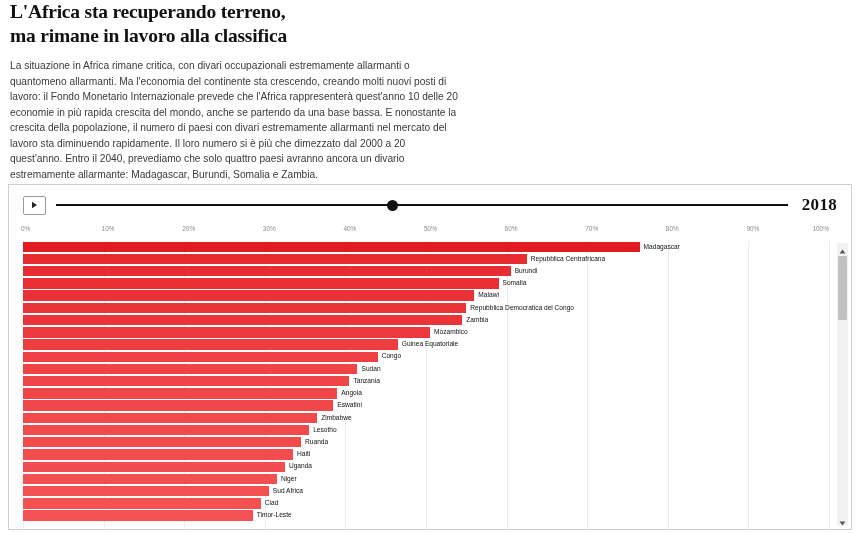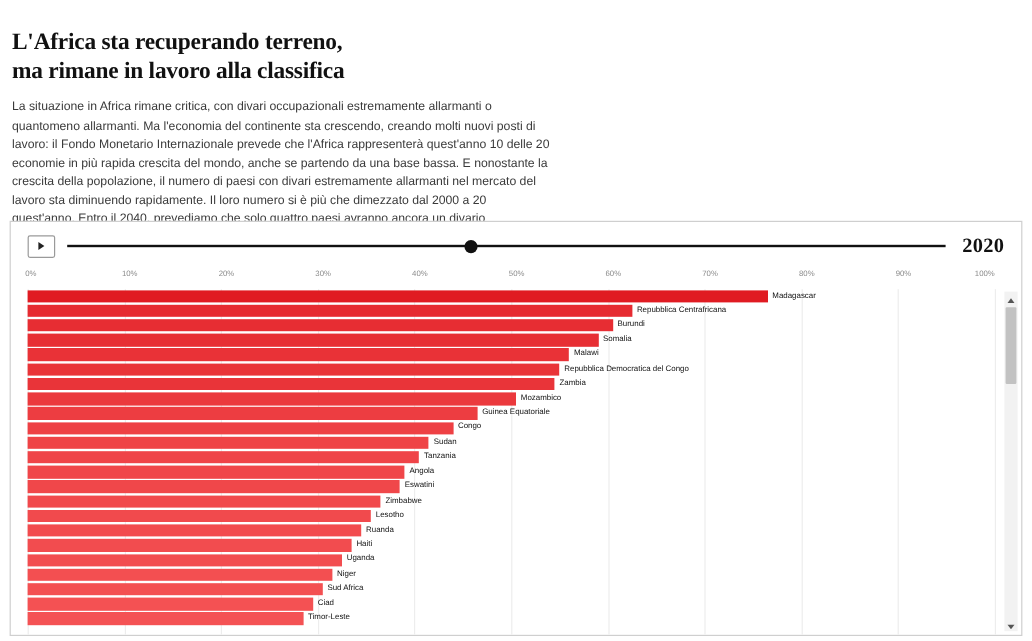--- a/index.html
+++ b/index.html
@@ -12,21 +12,21 @@
     height: 534px;
     overflow: hidden;
     font-family: "Liberation Sans", sans-serif;
     color: #1a1a1a;
   }
   .page {
     position: relative;
     width: 844px;
     height: 534px;
     box-sizing: border-box;
-    padding: 24px 10px 0 10px;
+    padding: 0 10px 0 10px;
   }
   .headline {
     font-family: "Liberation Serif", serif;
     font-weight: bold;
     font-size: 19.5px;
     line-height: 1.24;
     letter-spacing: -0.2px;
     color: #111111;
     margin: 0 0 10px 0;
     max-width: 560px;
@@ -219,21 +219,21 @@
         <span>
           <svg width="7" height="8" viewBox="0 0 7 8" aria-hidden="true">
             <polygon points="1,0.7 6,4 1,7.3" fill="#222222"></polygon>
           </svg>
         </span>
       </div>
       <div class="slider-wrap">
         <div class="slider-track"></div>
         <div class="slider-thumb" id="slider-thumb" style="left: calc(46% - 5.5px);"></div>
       </div>
-      <div class="year-label">2020</div>
+      <div class="year-label">2018</div>
     </div>
 
     <div class="chart-area">
       <div class="axis" id="axis">
           <div class="axis-tick" style="left: 0%;">0%</div>
           <div class="axis-tick" style="left: 10%;">10%</div>
           <div class="axis-tick" style="left: 20%;">20%</div>
           <div class="axis-tick" style="left: 30%;">30%</div>
           <div class="axis-tick" style="left: 40%;">40%</div>
           <div class="axis-tick" style="left: 50%;">50%</div>

